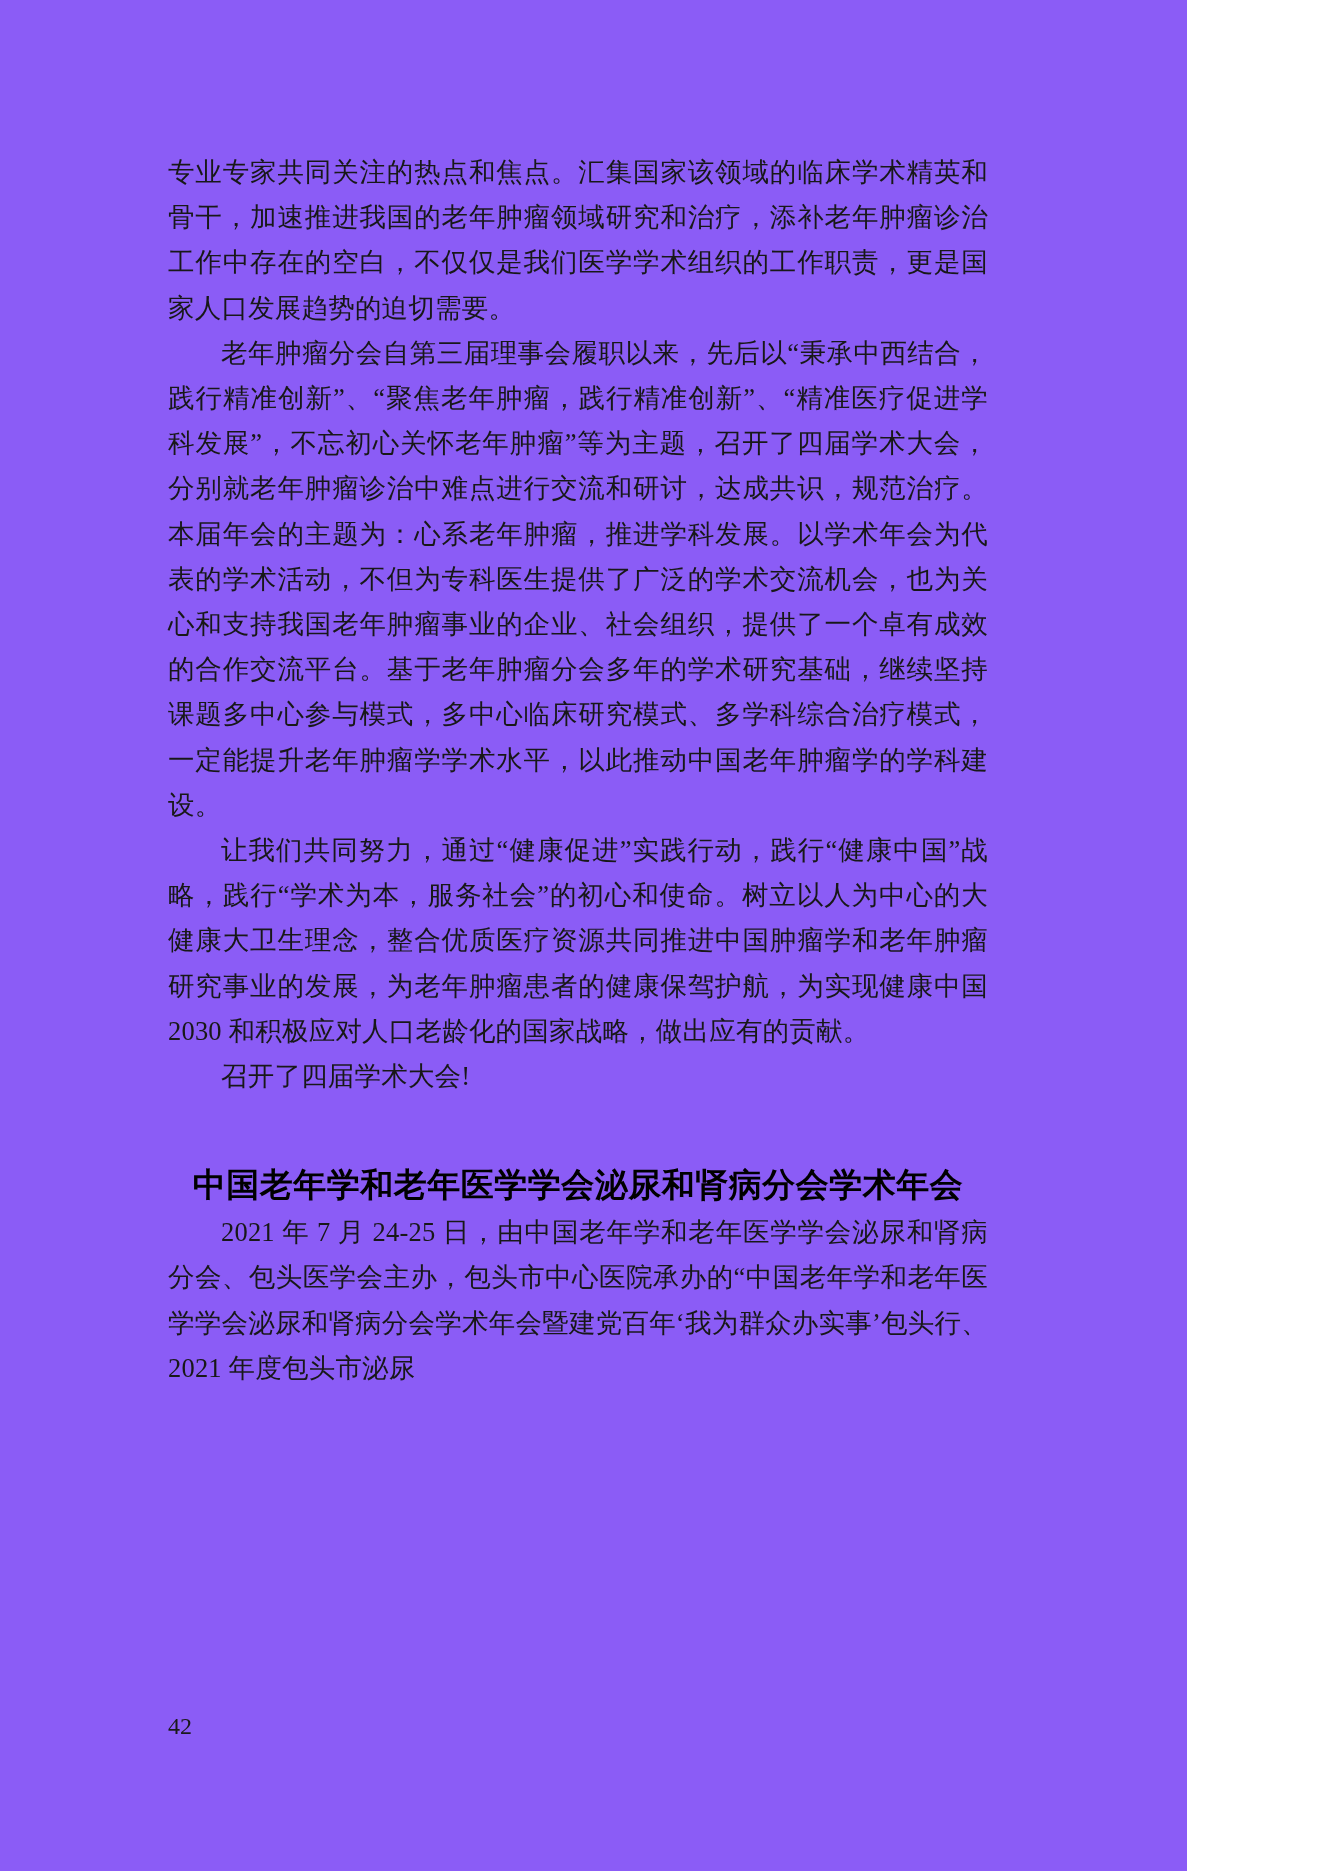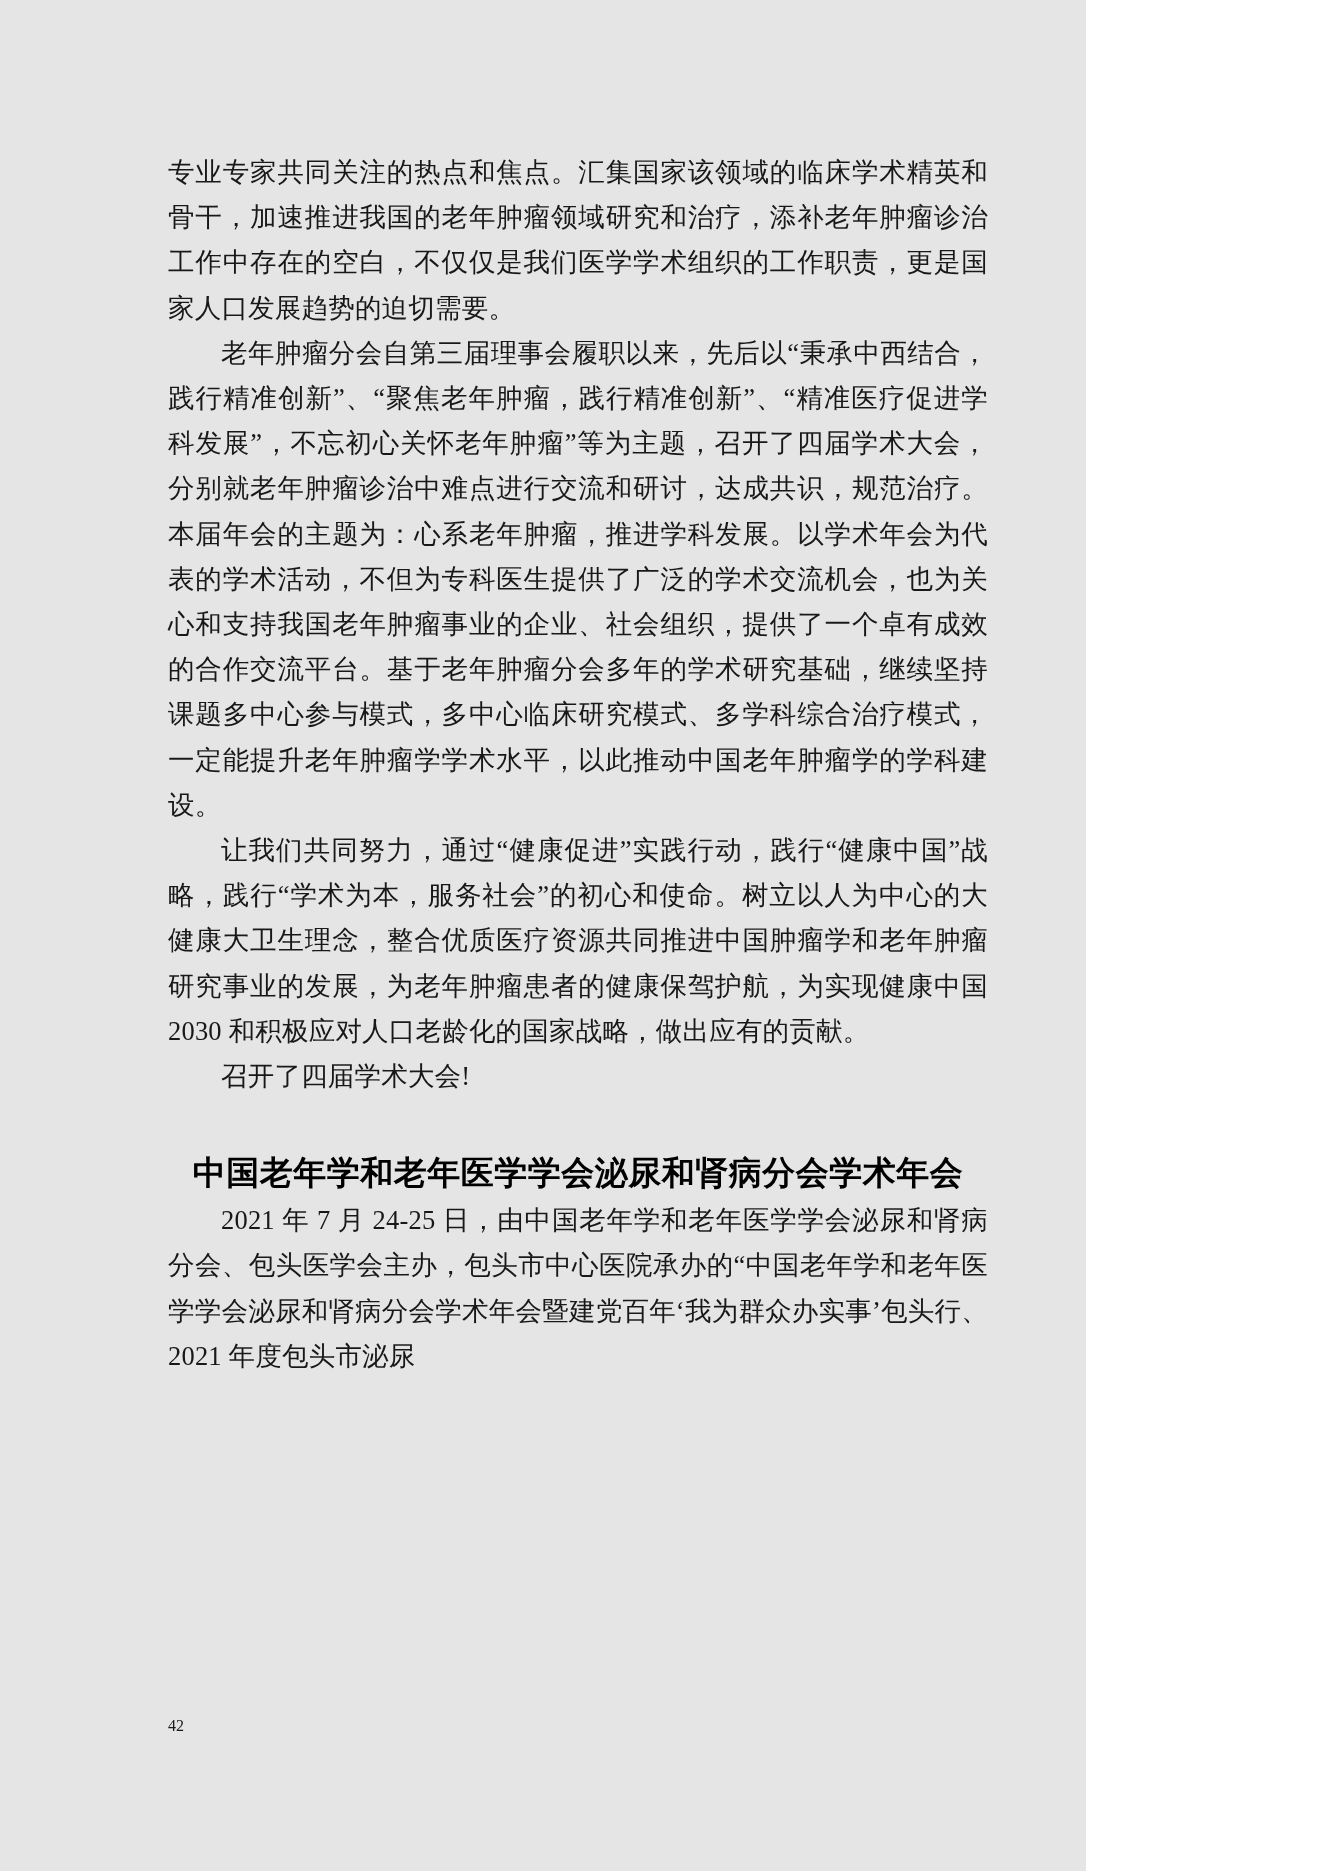--- a/index.html
+++ b/index.html
@@ -7,23 +7,23 @@
     margin: 0;
     padding: 0;
     background: #ffffff;
   }
   body {
     font-family: "Liberation Serif", "DejaVu Serif", serif;
     color: #1a1a1a;
   }
   .page {
     position: relative;
-    width: 1086px;
+    width: 1187px;
     height: 1871px;
-    background: #e5e5e5;
+    background: #8b5cf6;
     box-sizing: border-box;
     overflow: hidden;
   }
   .content {
     position: absolute;
     left: 168px;
     top: 150px;
     width: 820px;
   }
   p.body-para {
@@ -45,34 +45,34 @@
     padding: 0;
     text-align: center;
     font-size: 33px;
     line-height: 51px;
     font-weight: bold;
     letter-spacing: 0.5px;
     color: #000000;
     font-family: "Liberation Sans", "DejaVu Sans", sans-serif;
   }
   .heading-block {
-    margin-top: 48px;
+    margin-top: 60px;
     margin-bottom: 0;
   }
   .heading-line {
     display: block;
   }
   .gap-before-last {
     margin-top: 48px;
   }
   .page-number {
     position: absolute;
     left: 168px;
     top: 1712px;
-    font-size: 16px;
+    font-size: 24px;
     line-height: 28px;
     color: #1a1a1a;
     font-family: "Liberation Serif", "DejaVu Serif", serif;
   }
 </style>
 </head>
 <body>
 
 <div class="page">
 

